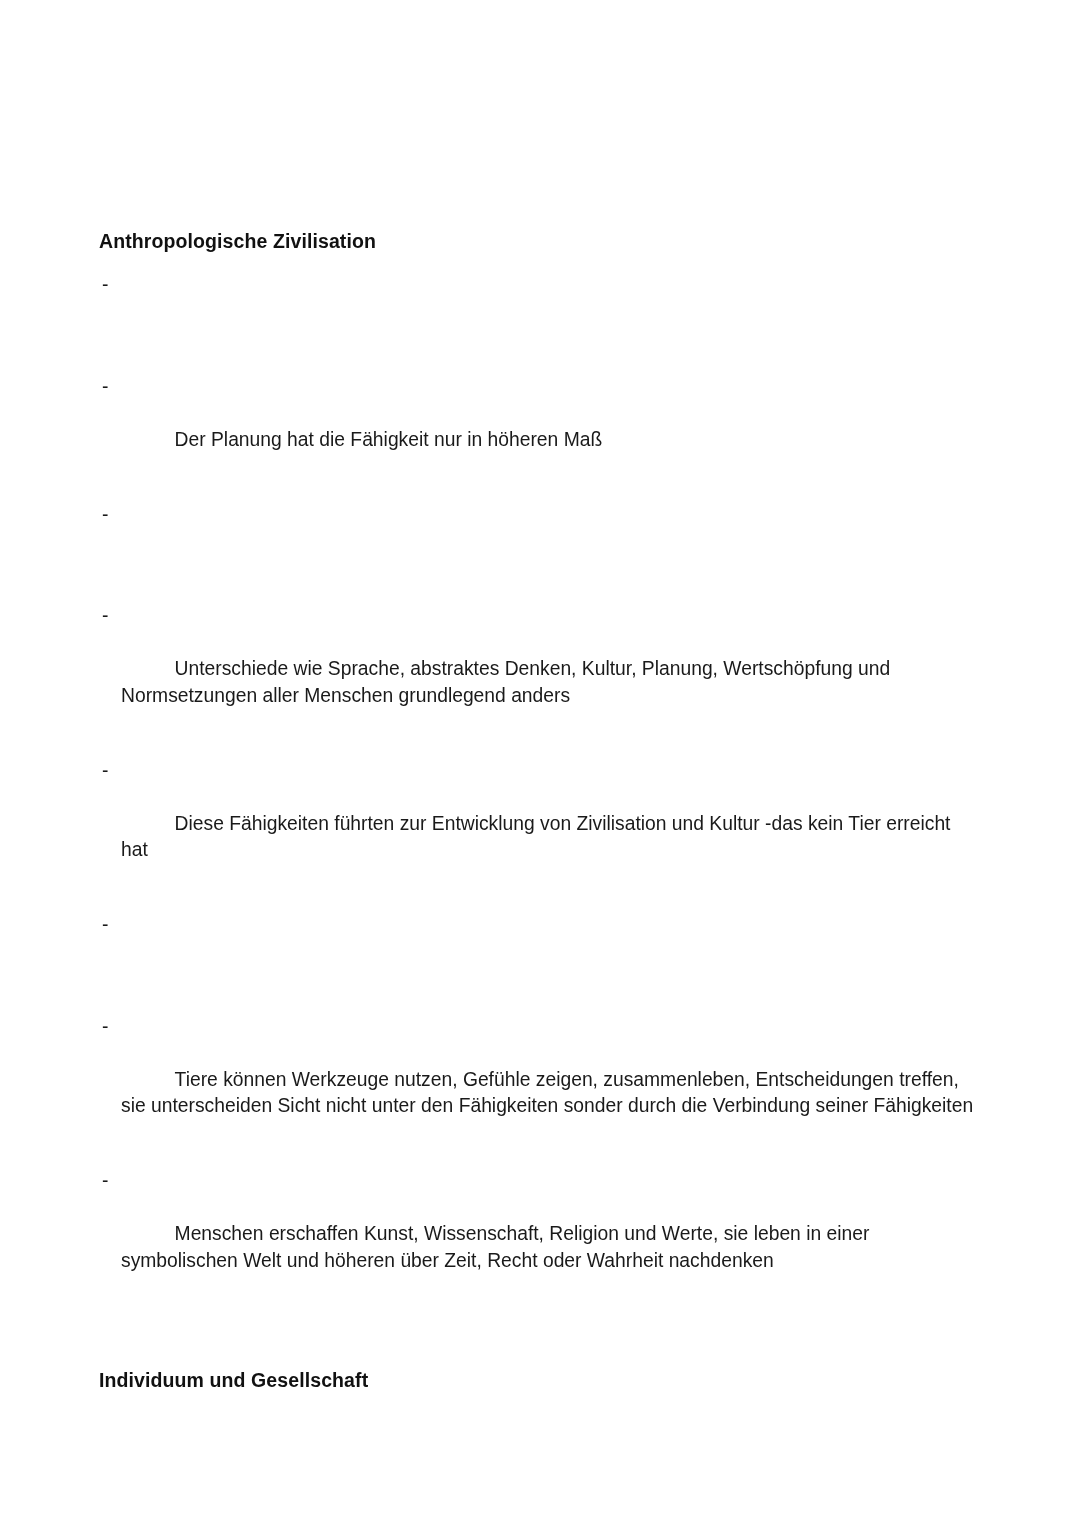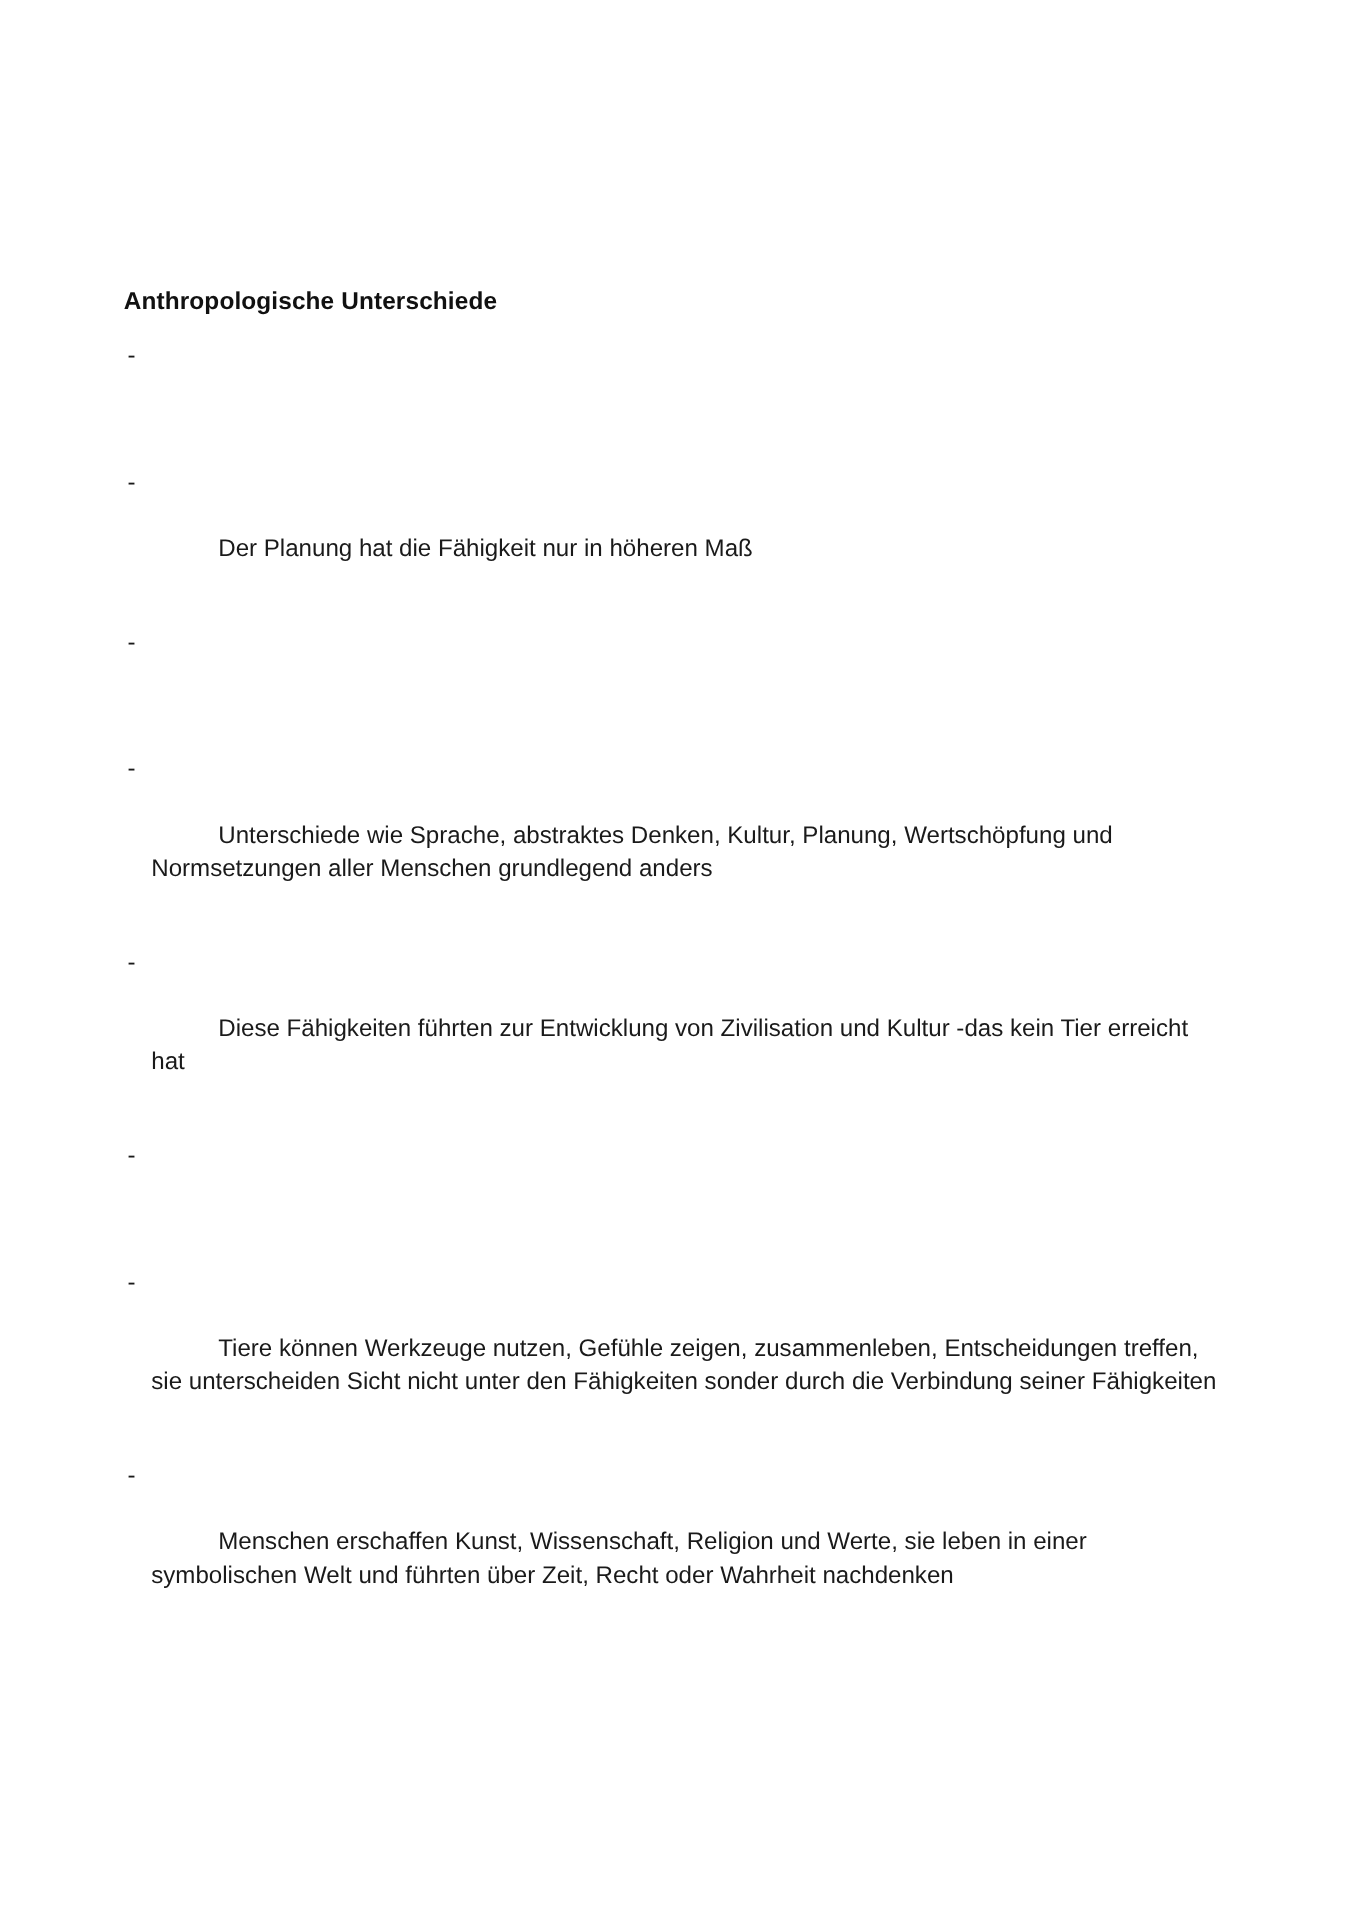--- a/index.html
+++ b/index.html
@@ -67,21 +67,21 @@
     height: 66px;
   }
 </style>
 </head>
 <body>
 
 <div class="page">
   <div class="content">
 
     <section class="section">
-      <h2 class="heading">Anthropologische Unterschiede</h2>
+      <h2 class="heading">Anthropologische Zivilisation</h2>
       <ul class="bullet-list">
         <li class="bullet">
           <span class="dash">-</span>
         </li>
         <li class="bullet">
           <span class="dash">-</span>
           <span>Der Planung hat die Fähigkeit nur in höheren Maß</span>
         </li>
         <li class="bullet">
           <span class="dash">-</span>
@@ -96,22 +96,26 @@
         </li>
         <li class="bullet">
           <span class="dash">-</span>
         </li>
         <li class="bullet">
           <span class="dash">-</span>
           <span>Tiere können Werkzeuge nutzen, Gefühle zeigen, zusammenleben, Entscheidungen treffen, sie unterscheiden Sicht nicht unter den Fähigkeiten sonder durch die Verbindung seiner Fähigkeiten</span>
         </li>
         <li class="bullet">
           <span class="dash">-</span>
-          <span>Menschen erschaffen Kunst, Wissenschaft, Religion und Werte, sie leben in einer symbolischen Welt und führten über Zeit, Recht oder Wahrheit nachdenken</span>
+          <span>Menschen erschaffen Kunst, Wissenschaft, Religion und Werte, sie leben in einer symbolischen Welt und höheren über Zeit, Recht oder Wahrheit nachdenken</span>
         </li>
       </ul>
     </section>
 
     <div class="gap-after-section-1"></div>
 
+    <section class="section">
+      <h2 class="heading">Individuum und Gesellschaft</h2>
+
+    </section>
 
   </div>
 </div>
 
 </body></html>

